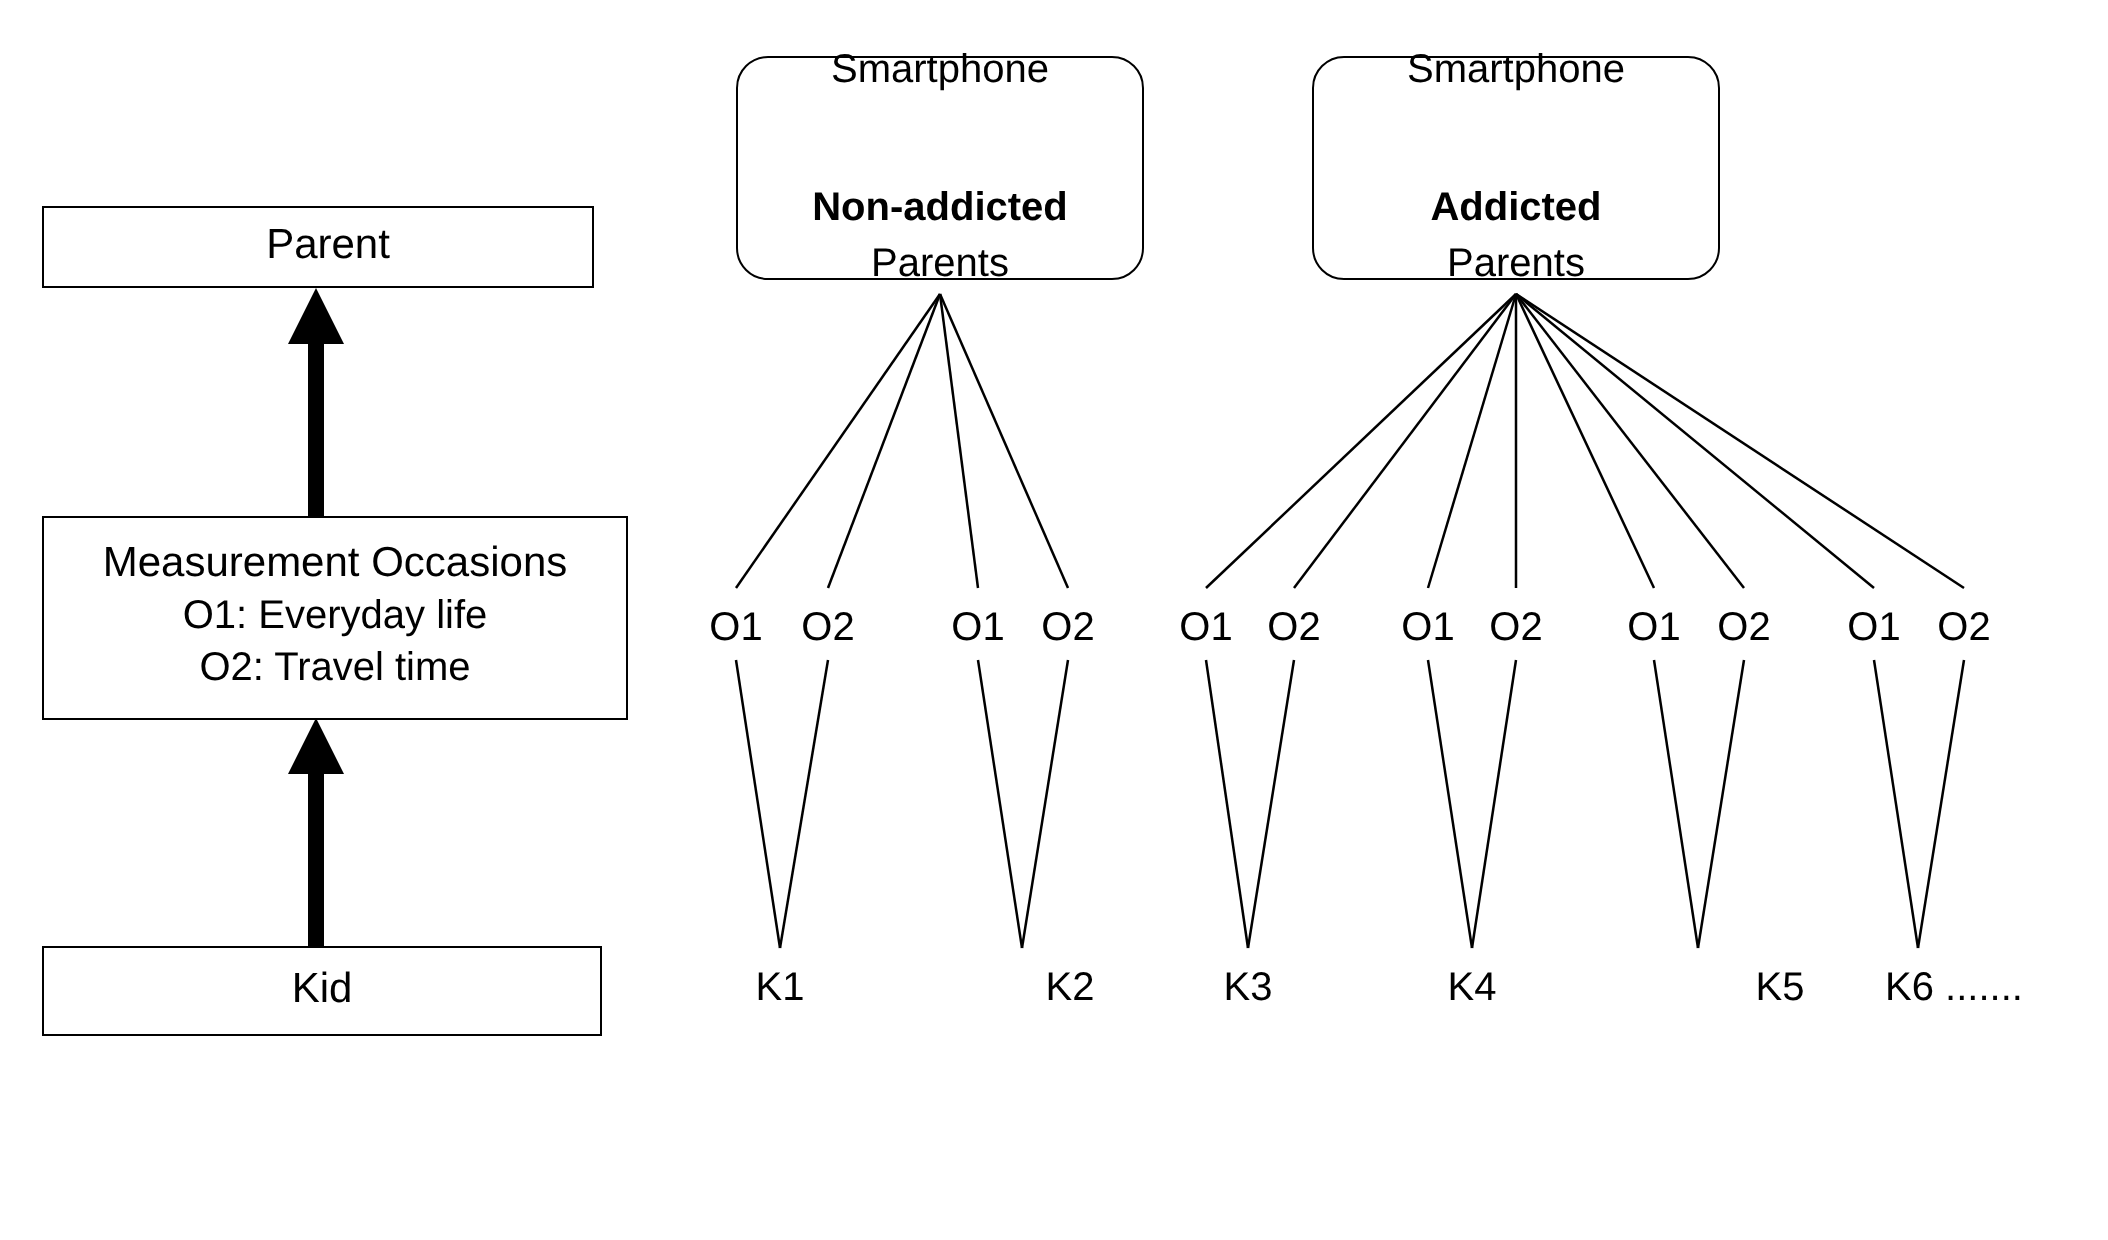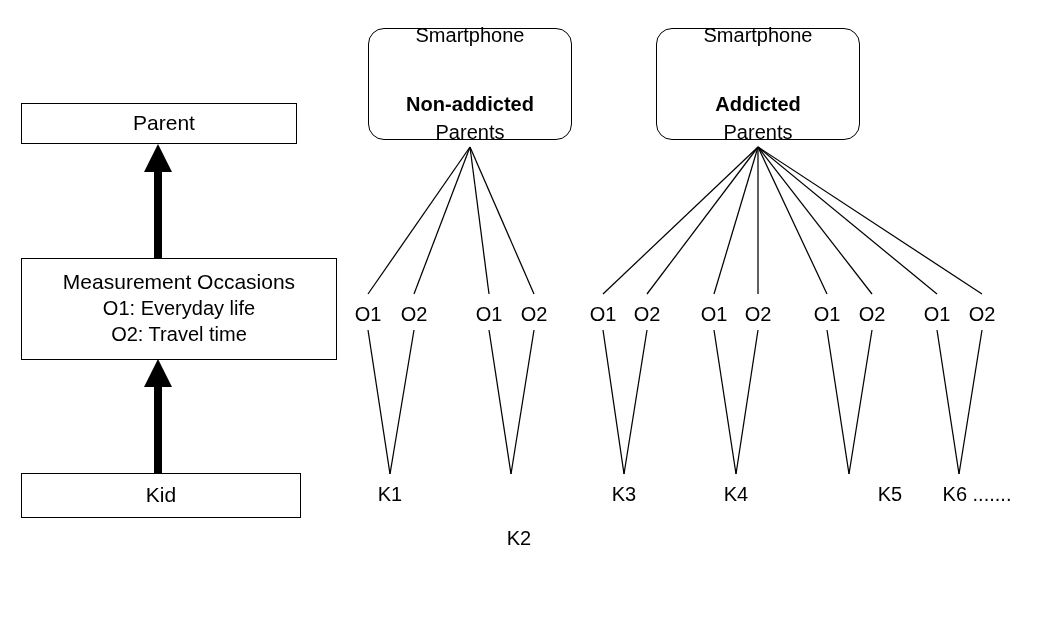--- a/index.html
+++ b/index.html
@@ -40,21 +40,21 @@
     line-height: 1.18;
     white-space: nowrap;
   }
   .legend-sub {
     font-size: 20px;
     line-height: 1.32;
     white-space: nowrap;
   }
 
   #parent-box  { left: 21px;  top: 103px; width: 276px; height: 41px; padding-left: 10px; }
-  #measure-box { left: 21px;  top: 258px; width: 316px; height: 102px; }
+  #measure-box { left: 21px;  top: 258px; width: 293px; height: 102px; }
   #kid-box     { left: 21px;  top: 473px; width: 280px; height: 45px; }
 
   
   .group-box {
     position: absolute;
     box-sizing: border-box;
     border: 1.6px solid #000000;
     border-radius: 16px;
     background: #ffffff;
     display: flex;
@@ -215,20 +215,20 @@
   <div class="node-label occasion-label" style="left:603px;">O1</div>
   <div class="node-label occasion-label" style="left:647px;">O2</div>
   <div class="node-label occasion-label" style="left:714px;">O1</div>
   <div class="node-label occasion-label" style="left:758px;">O2</div>
   <div class="node-label occasion-label" style="left:827px;">O1</div>
   <div class="node-label occasion-label" style="left:872px;">O2</div>
   <div class="node-label occasion-label" style="left:937px;">O1</div>
   <div class="node-label occasion-label" style="left:982px;">O2</div>
 
   <div class="node-label kid-label" style="left:390px;">K1</div>
-  <div class="node-label kid-label" style="left:519px;margin-top:44px;">K2</div>
+  <div class="node-label kid-label" style="left:535px;">K2</div>
   <div class="node-label kid-label" style="left:624px;">K3</div>
   <div class="node-label kid-label" style="left:736px;">K4</div>
   <div class="node-label kid-label" style="left:890px;">K5</div>
   <div class="node-label kid-label" style="left:977px;">K6 .......</div>
 
 
 </div>
 
 </body></html>

